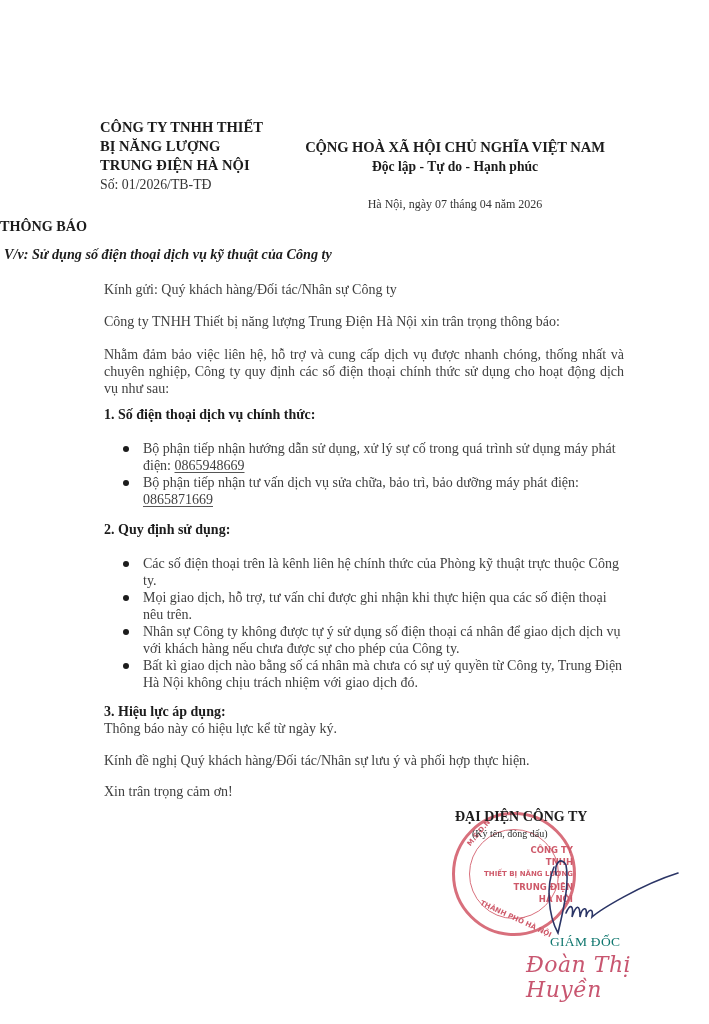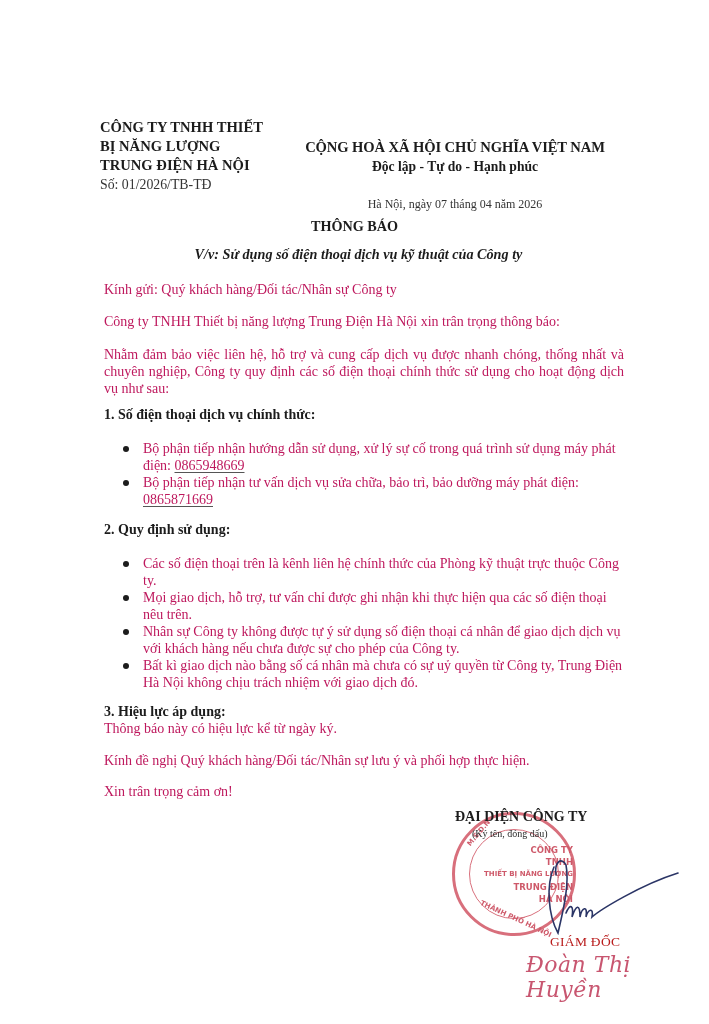--- a/index.html
+++ b/index.html
@@ -1,48 +1,48 @@
 <!DOCTYPE html>
 <html><head>
   <meta charset="utf-8">
   <style>
     * { margin: 0; padding: 0; box-sizing: border-box; }
     html, body { width: 709px; height: 1024px; background: #ffffff; overflow: hidden; }
     body { position: relative; font-family: "Liberation Serif", "DejaVu Serif", serif; color: #1c1c1c; }
     .abs { position: absolute; }
-    .center { text-align: center; }
+    .center { text-align: left; }
     .hdr-left { left: 100px; top: 118px; width: 190px; text-align: left; font-size: 14.6px; line-height: 19px; }
     .hdr-left .co { font-weight: bold; }
     .hdr-right { left: 290px; top: 118px; width: 330px; text-align: center; font-size: 14.6px; line-height: 19px; }
     .hdr-right .nation { font-weight: bold; letter-spacing: -0.1px; margin-top: 20px; }
     .hdr-right .motto { font-weight: bold; font-size: 13.6px; }
     .hdr-right .date { margin-top: 19px; font-size: 12px; color: #333; }
     .hdr-left .num { font-size: 13.8px; color: #333; }
     .title { left: 0; width: 709px; top: 218px; font-size: 14.2px; font-weight: bold; }
     .subject { left: 4px; width: 709px; top: 246px; font-size: 14.2px; font-weight: bold; font-style: italic; }
-    .para { left: 104px; width: 520px; font-size: 14px; line-height: 17px; color: #be185d; }
+    .para { left: 104px; width: 520px; font-size: 14px; line-height: 17px; color: #404040; }
     .justify { text-align: justify; }
     .section { left: 104px; font-size: 14px; font-weight: bold; color: #1c1c1c; }
     ul.bul { list-style: none; }
     ul.bul li { position: relative; padding-left: 33px; }
     ul.bul li .dot { position: absolute; left: 13px; top: 6px; width: 6px; height: 6px; border-radius: 50%; background: #1c1c1c; }
     .phone { text-decoration: underline; text-decoration-color: #555; text-underline-offset: 2px; }
     .sig-rep { left: 455px; top: 809px; font-size: 14px; font-weight: bold; color: #1c1c1c; z-index: 3; }
     .sig-note { left: 472px; top: 828px; font-size: 10px; color: #2a2a2a; z-index: 3; }
     .stamp { left: 452px; top: 812px; width: 124px; height: 124px; border-radius: 50%; border: 3px solid #d4606e; z-index: 2; opacity: 0.9; }
     .stamp-inner { position: absolute; left: 14px; top: 14px; width: 90px; height: 90px; border-radius: 50%; border: 1.5px solid #d4606e; }
     .stamp-text { position: absolute; left: 0; width: 118px; text-align: right; font-family: "DejaVu Sans", sans-serif; color: #c9485a; font-weight: bold; }
     .st1 { top: 30px; font-size: 8.5px; }
     .st2 { top: 42px; font-size: 8.5px; }
     .st3 { top: 55px; font-size: 7px; }
     .st4 { top: 67px; font-size: 8.5px; }
     .st5 { top: 79px; font-size: 8.5px; }
     .ring { position: absolute; font-family: "DejaVu Sans", sans-serif; font-size: 7px; color: #c9485a; font-weight: bold; }
     .signature { left: 540px; top: 855px; width: 140px; height: 90px; z-index: 4; }
-    .sig-title { left: 550px; top: 934px; font-size: 13.5px; color: #b91c1c; z-index: 3; letter-spacing: 0.3px; }
+    .sig-title { left: 550px; top: 934px; font-size: 13.5px; color: #0f766e; z-index: 3; letter-spacing: 0.3px; }
     .sig-name { left: 526px; top: 952px; font-size: 22px; font-style: italic; font-weight: normal; color: #c85670; font-family: "DejaVu Serif", serif; z-index: 3; letter-spacing: 0.5px; }
   </style>
 </head>
 <body>
 
 <div class="abs hdr-left">
   <div class="co">CÔNG TY TNHH THIẾT</div>
   <div class="co">BỊ NĂNG LƯỢNG</div>
   <div class="co">TRUNG ĐIỆN HÀ NỘI</div>
   <div class="num">Số: 01/2026/TB-TĐ</div>

